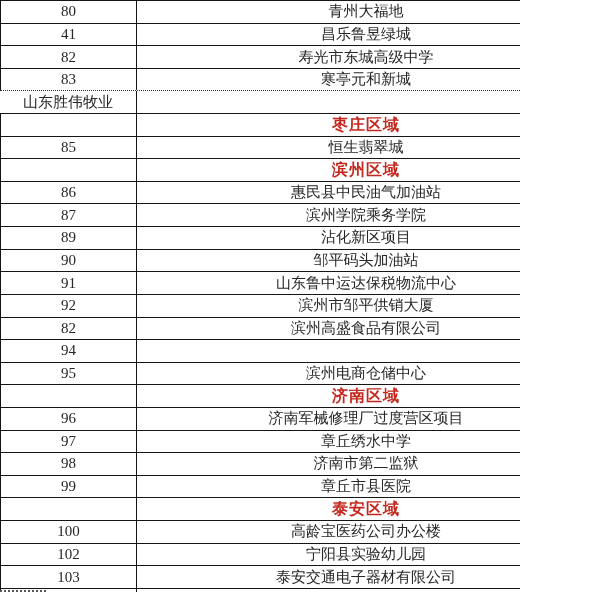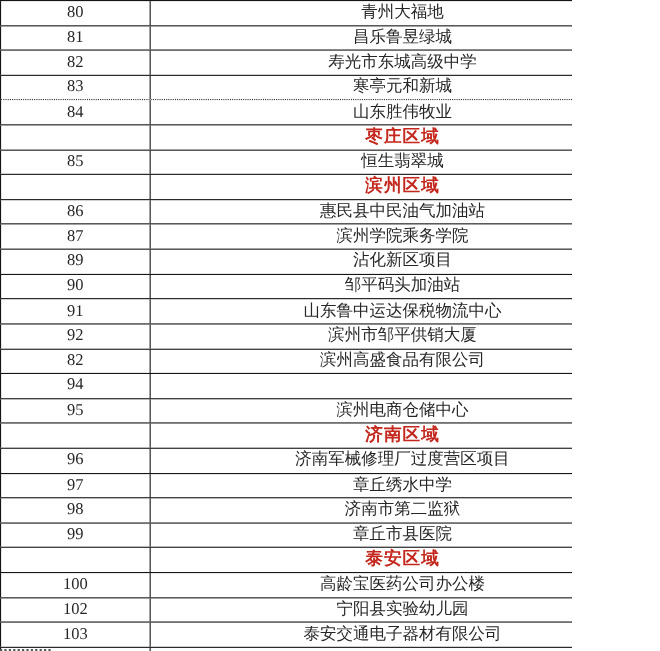--- a/index.html
+++ b/index.html
@@ -54,36 +54,35 @@
 <body>
 
 <div class="table">
   <div class="rows" id="rows">
       <div class="row">
         <div class="cell c1">80</div>
         <div class="cell c2">青州大福地</div>
         <div class="cell c3"></div>
       </div>
       <div class="row">
-        <div class="cell c1">81</div>
+        <div class="cell c1">41</div>
         <div class="cell c2">昌乐鲁昱绿城</div>
         <div class="cell c3"></div>
       </div>
       <div class="row">
         <div class="cell c1">82</div>
         <div class="cell c2">寿光市东城高级中学</div>
         <div class="cell c3"></div>
       </div>
       <div class="row dotted">
         <div class="cell c1">83</div>
         <div class="cell c2">寒亭元和新城</div>
         <div class="cell c3"></div>
       </div>
       <div class="row">
-        <div class="cell c1">84</div>
         <div class="cell c2">山东胜伟牧业</div>
         <div class="cell c3"></div>
       </div>
       <div class="row section">
         <div class="cell c1"></div>
         <div class="cell c2">枣庄区域</div>
         <div class="cell c3"></div>
       </div>
       <div class="row">
         <div class="cell c1">85</div>

